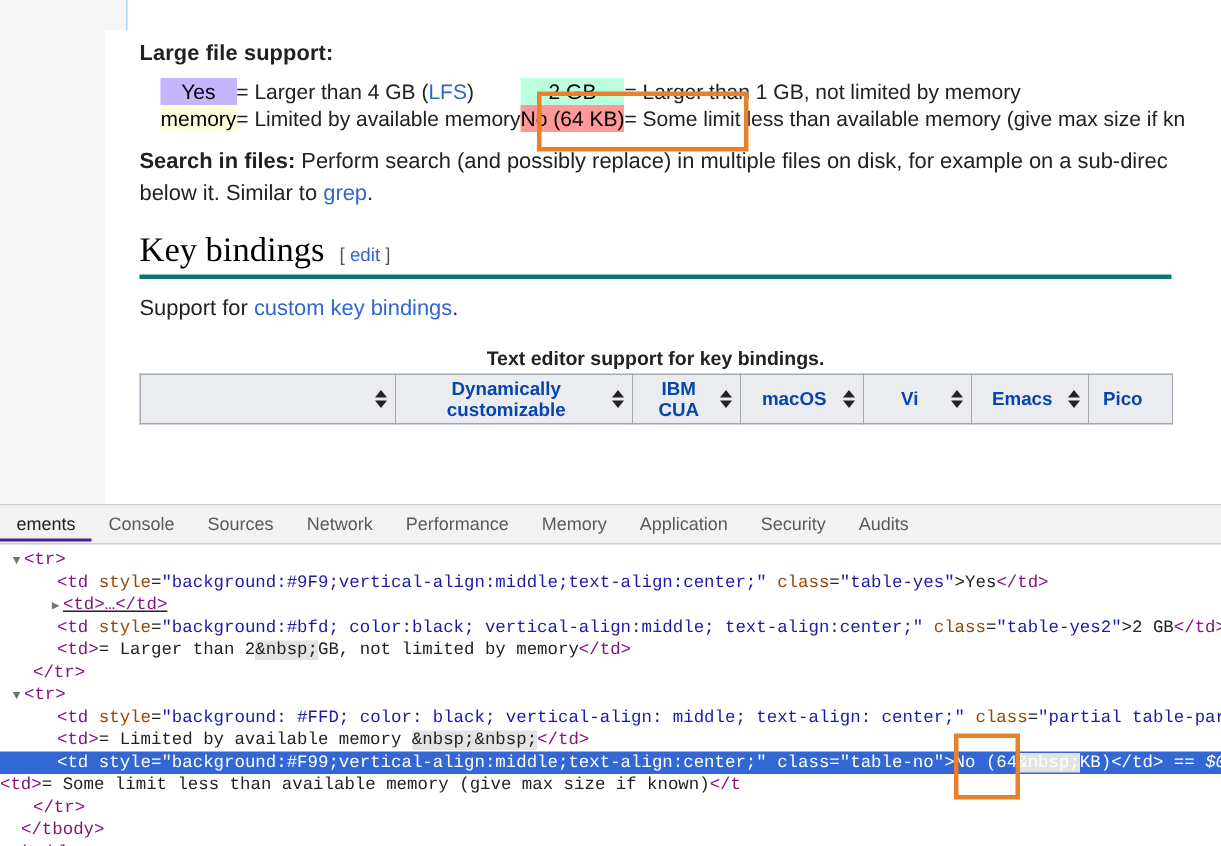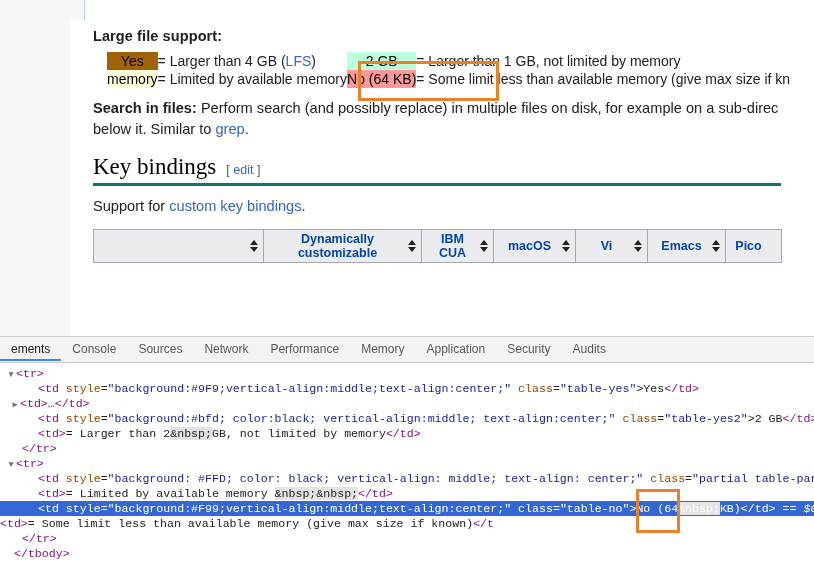--- a/index.html
+++ b/index.html
@@ -33,21 +33,21 @@
   
   .legend{
     border-collapse:collapse;margin:0 0 10px 14px;
     font-size:14px;color:#202122;
   }
   .legend td{padding:1px 0;vertical-align:middle;white-space:nowrap;}
   .key-cell{
     text-align:center;padding:1px 9px;font-size:14px;color:#000;
     min-width:46px;
   }
-  .k-yes{background:#a16207;}
+  .k-yes{background:#c4b5fd;}
   .k-partial{background:#ffd;}
   .k-yes2{background:#bfd;}
   .k-no{background:#f99;}
   .desc-cell{padding-left:7px;padding-right:22px;}
   .a-link{color:#3366cc;text-decoration:none;}
 
   .para{
     font-size:14.6px;line-height:21px;color:#202122;
     margin:0 0 12px 0;max-width:1000px;
   }
@@ -103,21 +103,21 @@
   }
   #dt-tabs{
     height:25px;background:#f3f3f3;border-bottom:1px solid #cdcdcd;
     position:relative;white-space:nowrap;overflow:hidden;
   }
   .dt-tab{
     display:inline-block;font-size:12px;color:#5a5a5a;
     line-height:24px;padding:0 11px;height:24px;box-sizing:border-box;
     vertical-align:top;
   }
-  .dt-tab.sel{color:#202020;border-bottom:2px solid #3b82f6;}
+  .dt-tab.sel{color:#202020;border-bottom:2px solid #4c1d95;}
   #dt-body{
     font-family:"Liberation Mono", monospace;
     font-size:11.6px;line-height:15.4px;color:#222;
     padding:3px 0 0 0;white-space:nowrap;
   }
   .ln{height:15px;line-height:15px;white-space:nowrap;position:relative;}
   .ln.hl{background:#3367d6;}
   .ln.hl *{color:#ffffff !important;}
   .tri{
     display:inline-block;width:10px;color:#727272;font-size:8.5px;
@@ -167,20 +167,21 @@
       </tbody>
         </table>
 
 
       <p class="para"><b>Search in files:</b><span> Perform search (and possibly replace) in multiple files on disk, for example on a sub-direc below it. Similar to </span><a class="a-link" href="#">grep</a><span>.</span></p>
 
       <h2 class="sec"><span>Key bindings</span><span class="edit-link"><span>[ </span><a href="#">edit</a><span> ]</span></span></h2>
 
       <p class="para" style="margin-top:10px;"><span>Support for </span><a class="a-link" href="#">custom key bindings</a><span>.</span></p>
 
+      <div class="tbl-caption">Text editor support for key bindings.</div>
 
       <table class="wikitbl">
         <tbody>
             <tr>
           <th style="width:170px;">
             <span></span>
             <span class="sorter"></span>
           </th>
           <th style="width:158px;">
             <span>Dynamically customizable</span>
@@ -218,21 +219,21 @@
   <div id="dt-tabs">
     <span class="dt-tab sel">ements</span><span class="dt-tab">Console</span><span class="dt-tab">Sources</span><span class="dt-tab">Network</span><span class="dt-tab">Performance</span><span class="dt-tab">Memory</span><span class="dt-tab">Application</span><span class="dt-tab">Security</span><span class="dt-tab">Audits</span>
   </div>
 
   <div id="dt-body">
 
     <div class="ln" style="padding-left:6px;"><span class="tri">▼</span><span class="tag">&lt;tr&gt;</span></div>
 
     <div class="ln" style="padding-left:38px;"><span class="tag">&lt;td </span><span class="attr">style</span><span class="txt">=</span><span class="val">"background:#9F9;vertical-align:middle;text-align:center;"</span><span class="txt">&nbsp;</span><span class="attr">class</span><span class="txt">=</span><span class="val">"table-yes"</span><span class="txt">&gt;Yes</span><span class="tag">&lt;/td&gt;</span></div>
 
-    <div class="ln" style="padding-left:10px;"><span class="tri">▶</span><span class="tag">&lt;td&gt;…&lt;/td&gt;</span></div>
+    <div class="ln" style="padding-left:32px;text-decoration:underline;"><span class="tri">▶</span><span class="tag">&lt;td&gt;…&lt;/td&gt;</span></div>
 
     <div class="ln" style="padding-left:38px;"><span class="tag">&lt;td </span><span class="attr">style</span><span class="txt">=</span><span class="val">"background:#bfd; color:black; vertical-align:middle; text-align:center;"</span><span class="txt">&nbsp;</span><span class="attr">class</span><span class="txt">=</span><span class="val">"table-yes2"</span><span class="txt">&gt;2 GB</span><span class="tag">&lt;/td&gt;</span></div>
 
     <div class="ln" style="padding-left:38px;"><span class="tag">&lt;td&gt;</span><span class="txt">= Larger than 2</span><span class="nbsp">&amp;nbsp;</span><span class="txt">GB, not limited by memory</span><span class="tag">&lt;/td&gt;</span></div>
 
     <div class="ln" style="padding-left:22px;"><span class="tag">&lt;/tr&gt;</span></div>
 
     <div class="ln" style="padding-left:6px;"><span class="tri">▼</span><span class="tag">&lt;tr&gt;</span></div>
 
     <div class="ln" style="padding-left:38px;"><span class="tag">&lt;td </span><span class="attr">style</span><span class="txt">=</span><span class="val">"background: #FFD; color: black; vertical-align: middle; text-align: center;"</span><span class="txt">&nbsp;</span><span class="attr">class</span><span class="txt">=</span><span class="val">"partial table-partial"</span></div>

